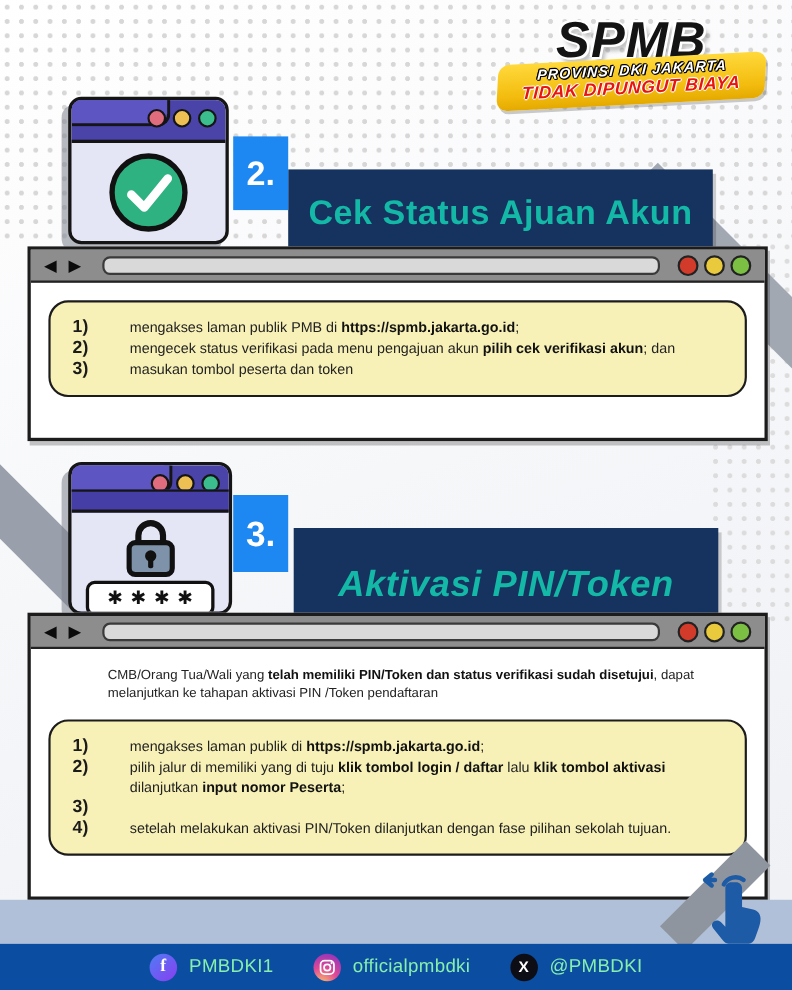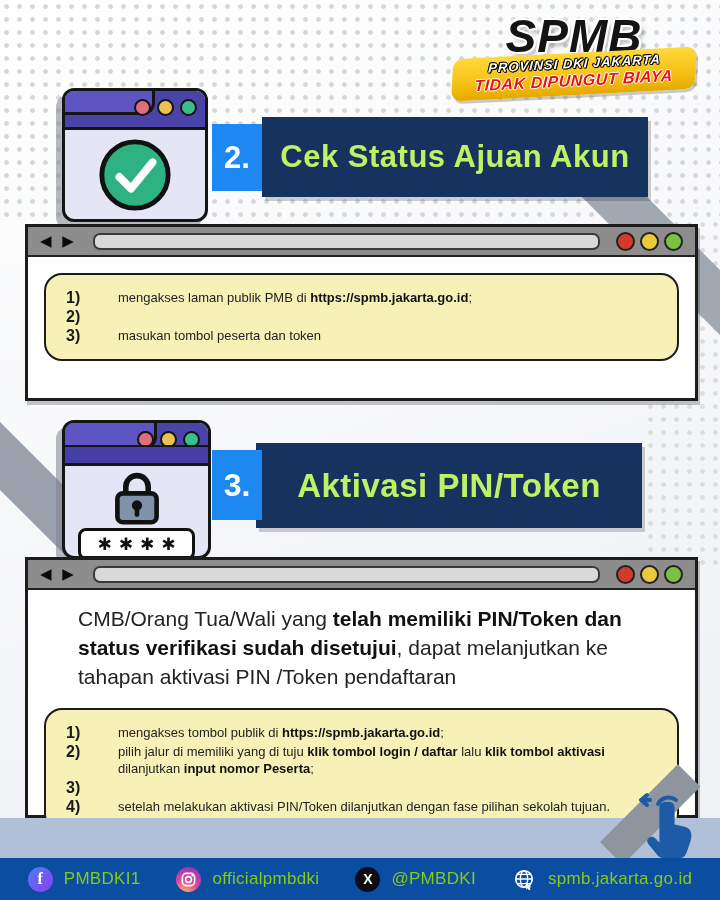--- a/index.html
+++ b/index.html
@@ -41,49 +41,49 @@
   .iw-body{display:flex;flex-direction:column;align-items:center;justify-content:center;height:calc(100% - 39px);}
   .iw-lock .iw-body{height:calc(100% - 43px);justify-content:flex-start;padding-top:4px;}
   .mask-box{margin-top:2px;background:#fff;border:3px solid #111;border-radius:8px;width:104px;height:26px;
     display:flex;align-items:center;justify-content:center;font-family:"DejaVu Sans",sans-serif;
     font-size:17px;font-weight:900;color:#111;letter-spacing:7px;padding-left:7px;}
 
   
   .badge{position:absolute;background:#1e88f2;color:#fff;font-weight:800;display:flex;align-items:center;justify-content:center;z-index:9;}
   .badge-2{left:212px;top:124px;width:50px;height:67px;font-size:31px;}
   .badge-3{left:212px;top:450px;width:50px;height:70px;font-size:32px;}
-  .titlebar-nav{position:absolute;background:#16325f;color:#bef264;display:flex;align-items:center;justify-content:center;
-    font-weight:800;z-index:8;box-shadow:3px 4px 0 rgba(0,0,0,.18);letter-spacing:.5px;}
+  .titlebar-nav{position:absolute;background:#16325f;color:#14b8a6;display:flex;align-items:center;justify-content:center;
+    font-weight:800;z-index:8;box-shadow:3px 4px 0 rgba(0,0,0,.18);letter-spacing:.5px;margin-top:37px;}
   .bar-2{left:262px;top:117px;width:386px;height:80px;font-size:31px;}
-  .bar-3{left:256px;top:443px;width:386px;height:85px;font-size:33px;}
+  .bar-3{left:267px;top:443px;width:386px;height:101px;font-size:33px;font-style:italic;}
 
   
   .frame{position:absolute;background:#ffffff;border:3px solid #1c1c1c;z-index:10;box-shadow:2px 4px 0 rgba(0,0,0,.22);}
   .frame-1{left:25px;top:224px;width:667px;height:171px;}
   .frame-2{left:25px;top:557px;width:667px;height:255px;}
   .toolbar{height:28px;background:#8d8d8d;border-bottom:2px solid #222;display:flex;align-items:center;padding:0 12px;gap:10px;}
   .nav-arrows{font-family:"DejaVu Sans",sans-serif;font-size:15px;color:#0b0b0b;letter-spacing:3px;line-height:1;}
   .address-bar{flex:1;height:13px;background:#d9d9d9;border:2px solid #3a3a3a;border-radius:7px;margin:0 6px;}
   .tl{display:flex;gap:5px;}
   .tl-dot{width:15px;height:15px;border-radius:50%;border:2px solid #222;}
   .tl-dot.r{background:#d23a2a;} .tl-dot.y{background:#e9ca3d;} .tl-dot.g{background:#7cc043;}
 
   .panel-yellow{margin:16px 16px 0;background:#f8f1b7;border:2.5px solid #1c1c1c;border-radius:18px;padding:13px 20px 13px 12px;}
   .step{display:flex;margin:1px 0;}
   .step-num{flex:0 0 52px;font-weight:800;color:#1b1b1b;font-size:16px;padding-left:8px;}
   .step-text{flex:1;font-size:13px;color:#222;line-height:1.34;}
   .b{font-weight:800;color:#111;}
-  .intro{margin:15px 18px 0 50px;font-size:21px;color:#232323;line-height:1.38;}
+  .intro{margin:15px 18px 0 70px;font-size:12px;color:#232323;line-height:1.38;}
 
   
   .band{position:absolute;left:0;top:818px;width:720px;height:40px;background:#b0c0d8;z-index:20;}
   .footer{position:absolute;left:0;top:858px;width:720px;height:42px;background:#0b4da1;z-index:25;
     display:flex;align-items:center;justify-content:center;gap:36px;}
   .f-item{display:flex;align-items:center;gap:11px;}
-  .f-label{color:#84cc16;font-size:17px;font-weight:500;letter-spacing:.3px;}
+  .f-label{color:#86efac;font-size:17px;font-weight:500;letter-spacing:.3px;}
   .f-circle{width:25px;height:25px;border-radius:50%;display:flex;align-items:center;justify-content:center;}
   .fb{background:linear-gradient(135deg,#4e7df5,#8a3df0);color:#fff;font-weight:800;font-size:16px;font-family:"Liberation Serif",serif;}
   .ig{background:radial-gradient(circle at 30% 110%,#fdc468 0%,#df4996 45%,#9b36b7 85%);}
   .xx{background:#0d0d16;color:#fff;font-weight:800;font-size:14px;}
   .tap-icon{position:absolute;left:636px;top:788px;width:66px;height:70px;z-index:30;}
 </style>
 </head>
 <body>
 
 <div class="page">
@@ -132,20 +132,21 @@
       </div>
     </div>
     <div class="panel-yellow">
       <div>
           <div class="step">
             <span class="step-num">1)</span>
             <span class="step-text"><span>mengakses laman publik PMB di </span><span class="b">https://spmb.jakarta.go.id</span><span>;</span></span>
           </div>
           <div class="step">
             <span class="step-num">2)</span>
+            <span class="step-text"><span>mengecek status verifikasi pada menu pengajuan akun </span><span class="b">pilih cek verifikasi akun</span><span>; dan</span></span>
           </div>
           <div class="step">
             <span class="step-num">3)</span>
             <span class="step-text"><span>masukan tombol peserta dan token</span></span>
           </div>
         </div>
     </div>
   </div>
 
   <div class="icon-window iw-lock">
@@ -180,21 +181,21 @@
         <div class="tl-dot r"></div>
         <div class="tl-dot y"></div>
         <div class="tl-dot g"></div>
       </div>
     </div>
     <p class="intro"><span>CMB/Orang Tua/Wali yang </span><span class="b">telah memiliki PIN/Token dan status verifikasi sudah disetujui</span><span>, dapat melanjutkan ke tahapan aktivasi PIN /Token pendaftaran</span></p>
     <div class="panel-yellow">
       <div>
           <div class="step">
             <span class="step-num">1)</span>
-            <span class="step-text"><span>mengakses tombol publik  di </span><span class="b">https://spmb.jakarta.go.id</span><span>;</span></span>
+            <span class="step-text"><span>mengakses laman publik  di </span><span class="b">https://spmb.jakarta.go.id</span><span>;</span></span>
           </div>
           <div class="step">
             <span class="step-num">2)</span>
             <span class="step-text"><span>pilih jalur di memiliki yang di tuju </span><span class="b">klik tombol login / daftar</span><span> lalu </span><span class="b">klik tombol aktivasi</span><span> dilanjutkan </span><span class="b">input nomor Peserta</span><span>;</span></span>
           </div>
           <div class="step">
             <span class="step-num">3)</span>
           </div>
           <div class="step">
             <span class="step-num">4)</span>
@@ -225,26 +226,15 @@
             <circle cx="8" cy="8" r="3.1" fill="none" stroke="#fff" stroke-width="1.7"></circle>
             <circle cx="12.2" cy="3.8" r="1.1" fill="#fff"></circle>
           </svg>
       </div>
       <span class="f-label">officialpmbdki</span>
     </div>
     <div class="f-item">
       <div class="f-circle xx">X</div>
       <span class="f-label">@PMBDKI</span>
     </div>
-    <div class="f-item">
-      <div class="f-circle">
-        <svg width="22" height="22" viewBox="0 0 24 24">
-            <circle cx="12" cy="12" r="9" fill="none" stroke="#fff" stroke-width="1.8"></circle>
-            <ellipse cx="12" cy="12" rx="4" ry="9" fill="none" stroke="#fff" stroke-width="1.5"></ellipse>
-            <path d="M3 12 h18 M4.5 7 h15 M4.5 17 h15" stroke="#fff" stroke-width="1.5" fill="none"></path>
-            <path d="M14 15 l6 6 -2.2 .4 1.4 2 -1.8 1 -1.4 -2.2 -1.6 1.6 z" fill="#fff"></path>
-          </svg>
-      </div>
-      <span class="f-label">spmb.jakarta.go.id</span>
-    </div>
   </div>
 
 </div>
 
 </body></html>

